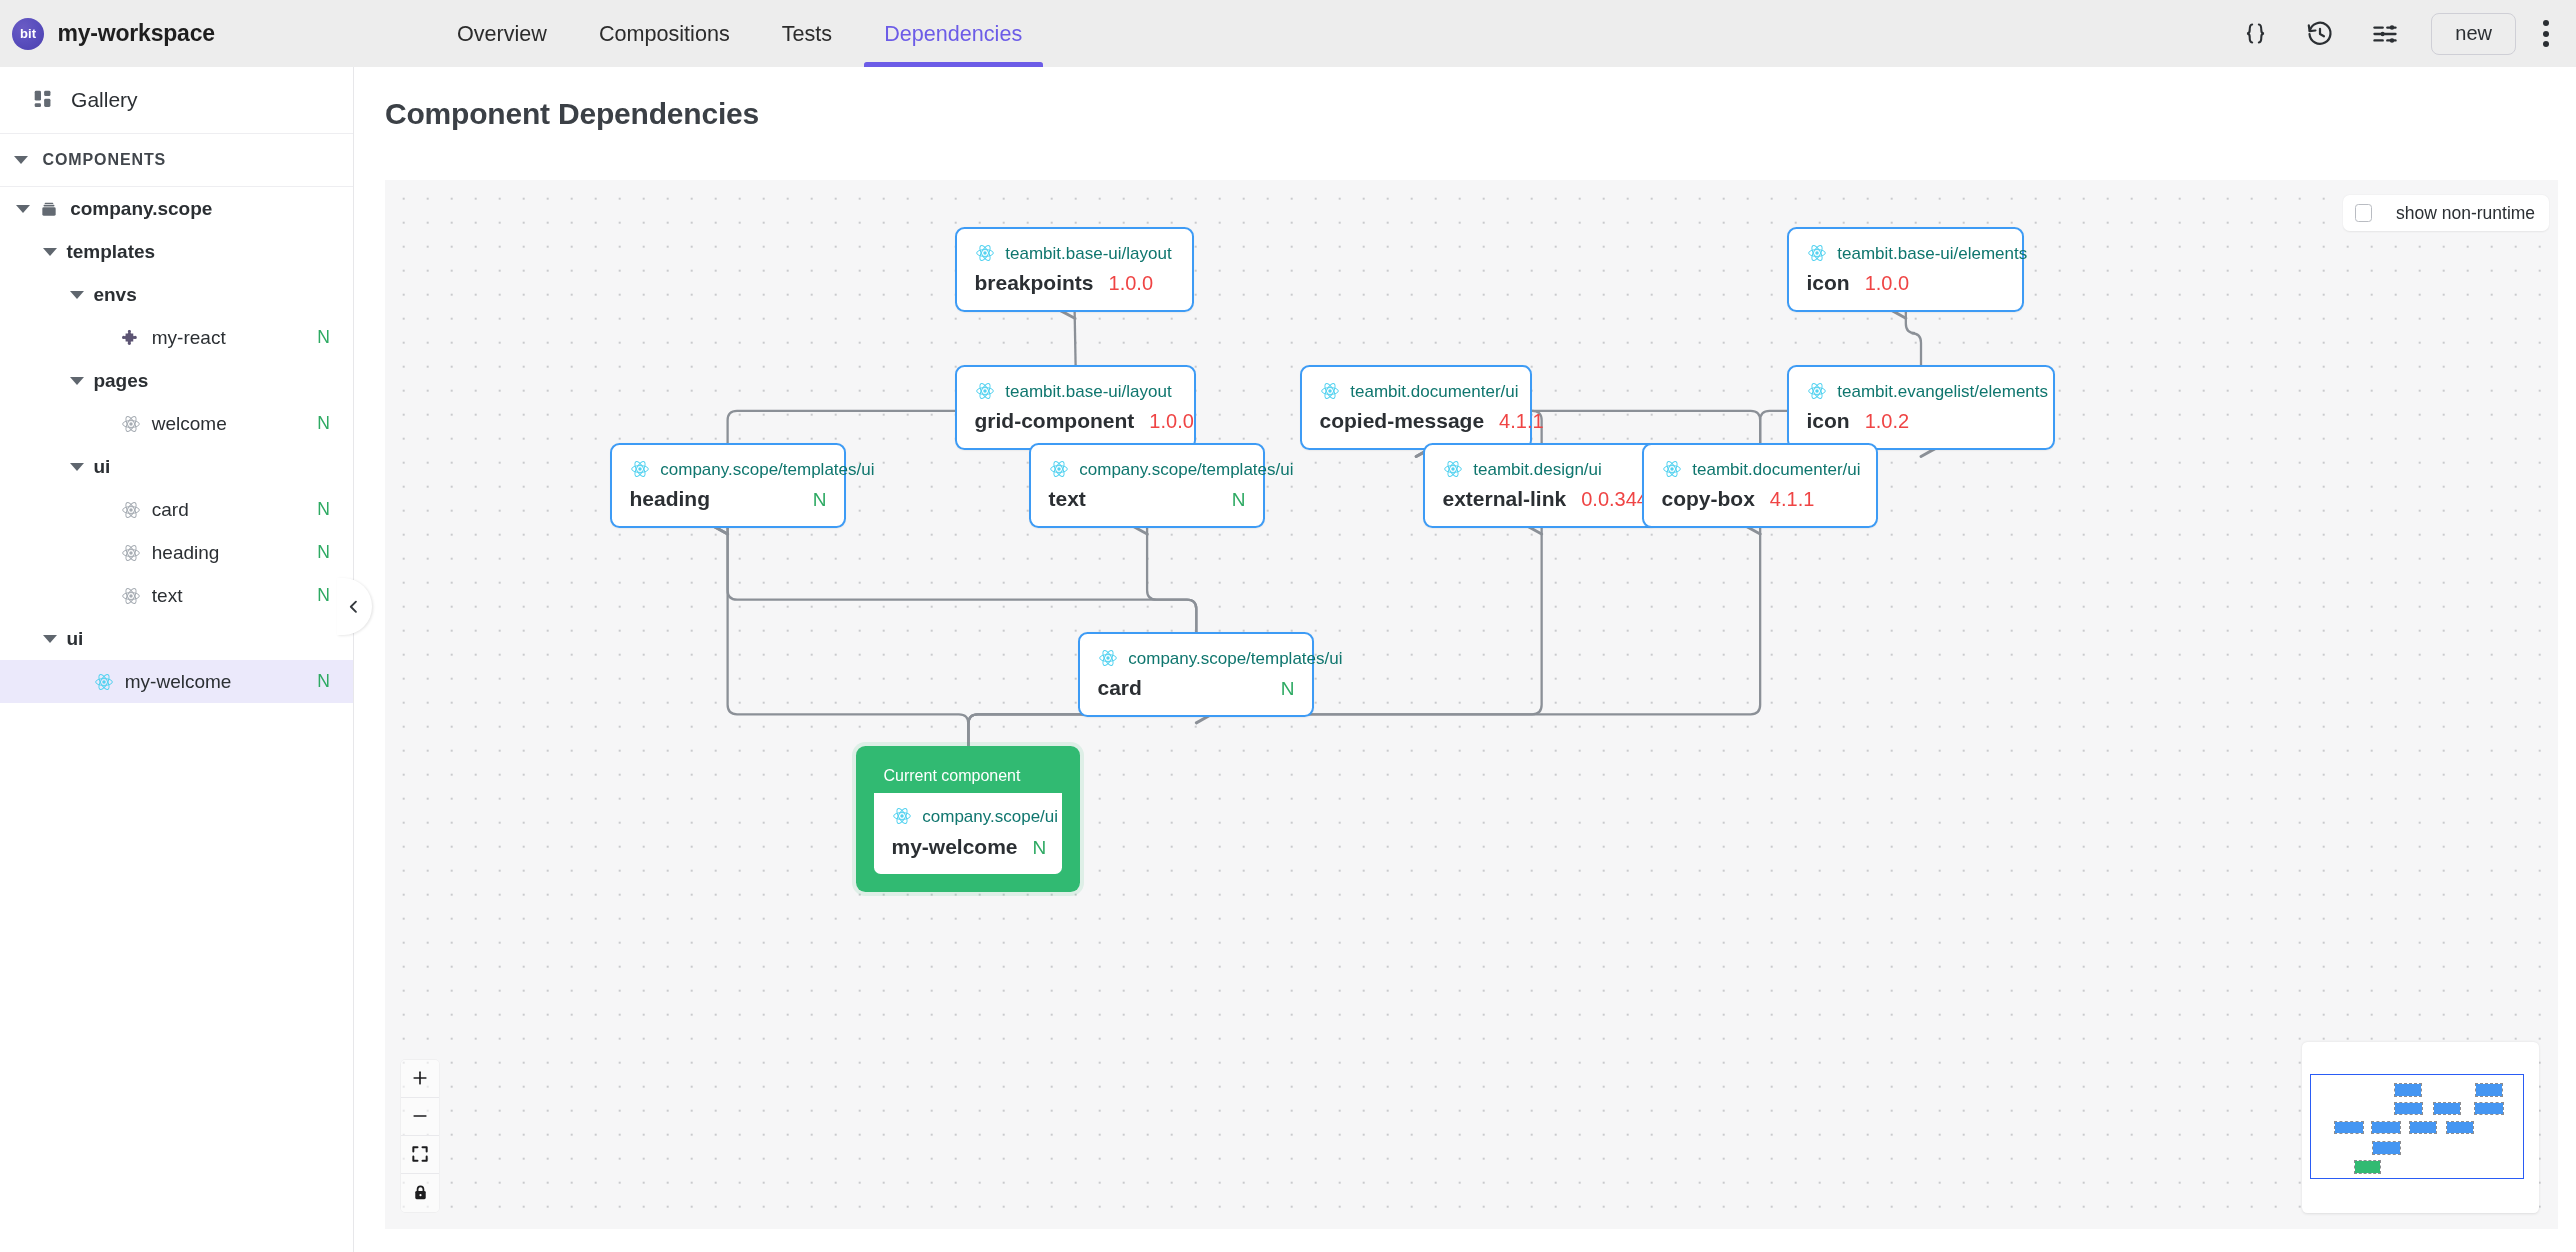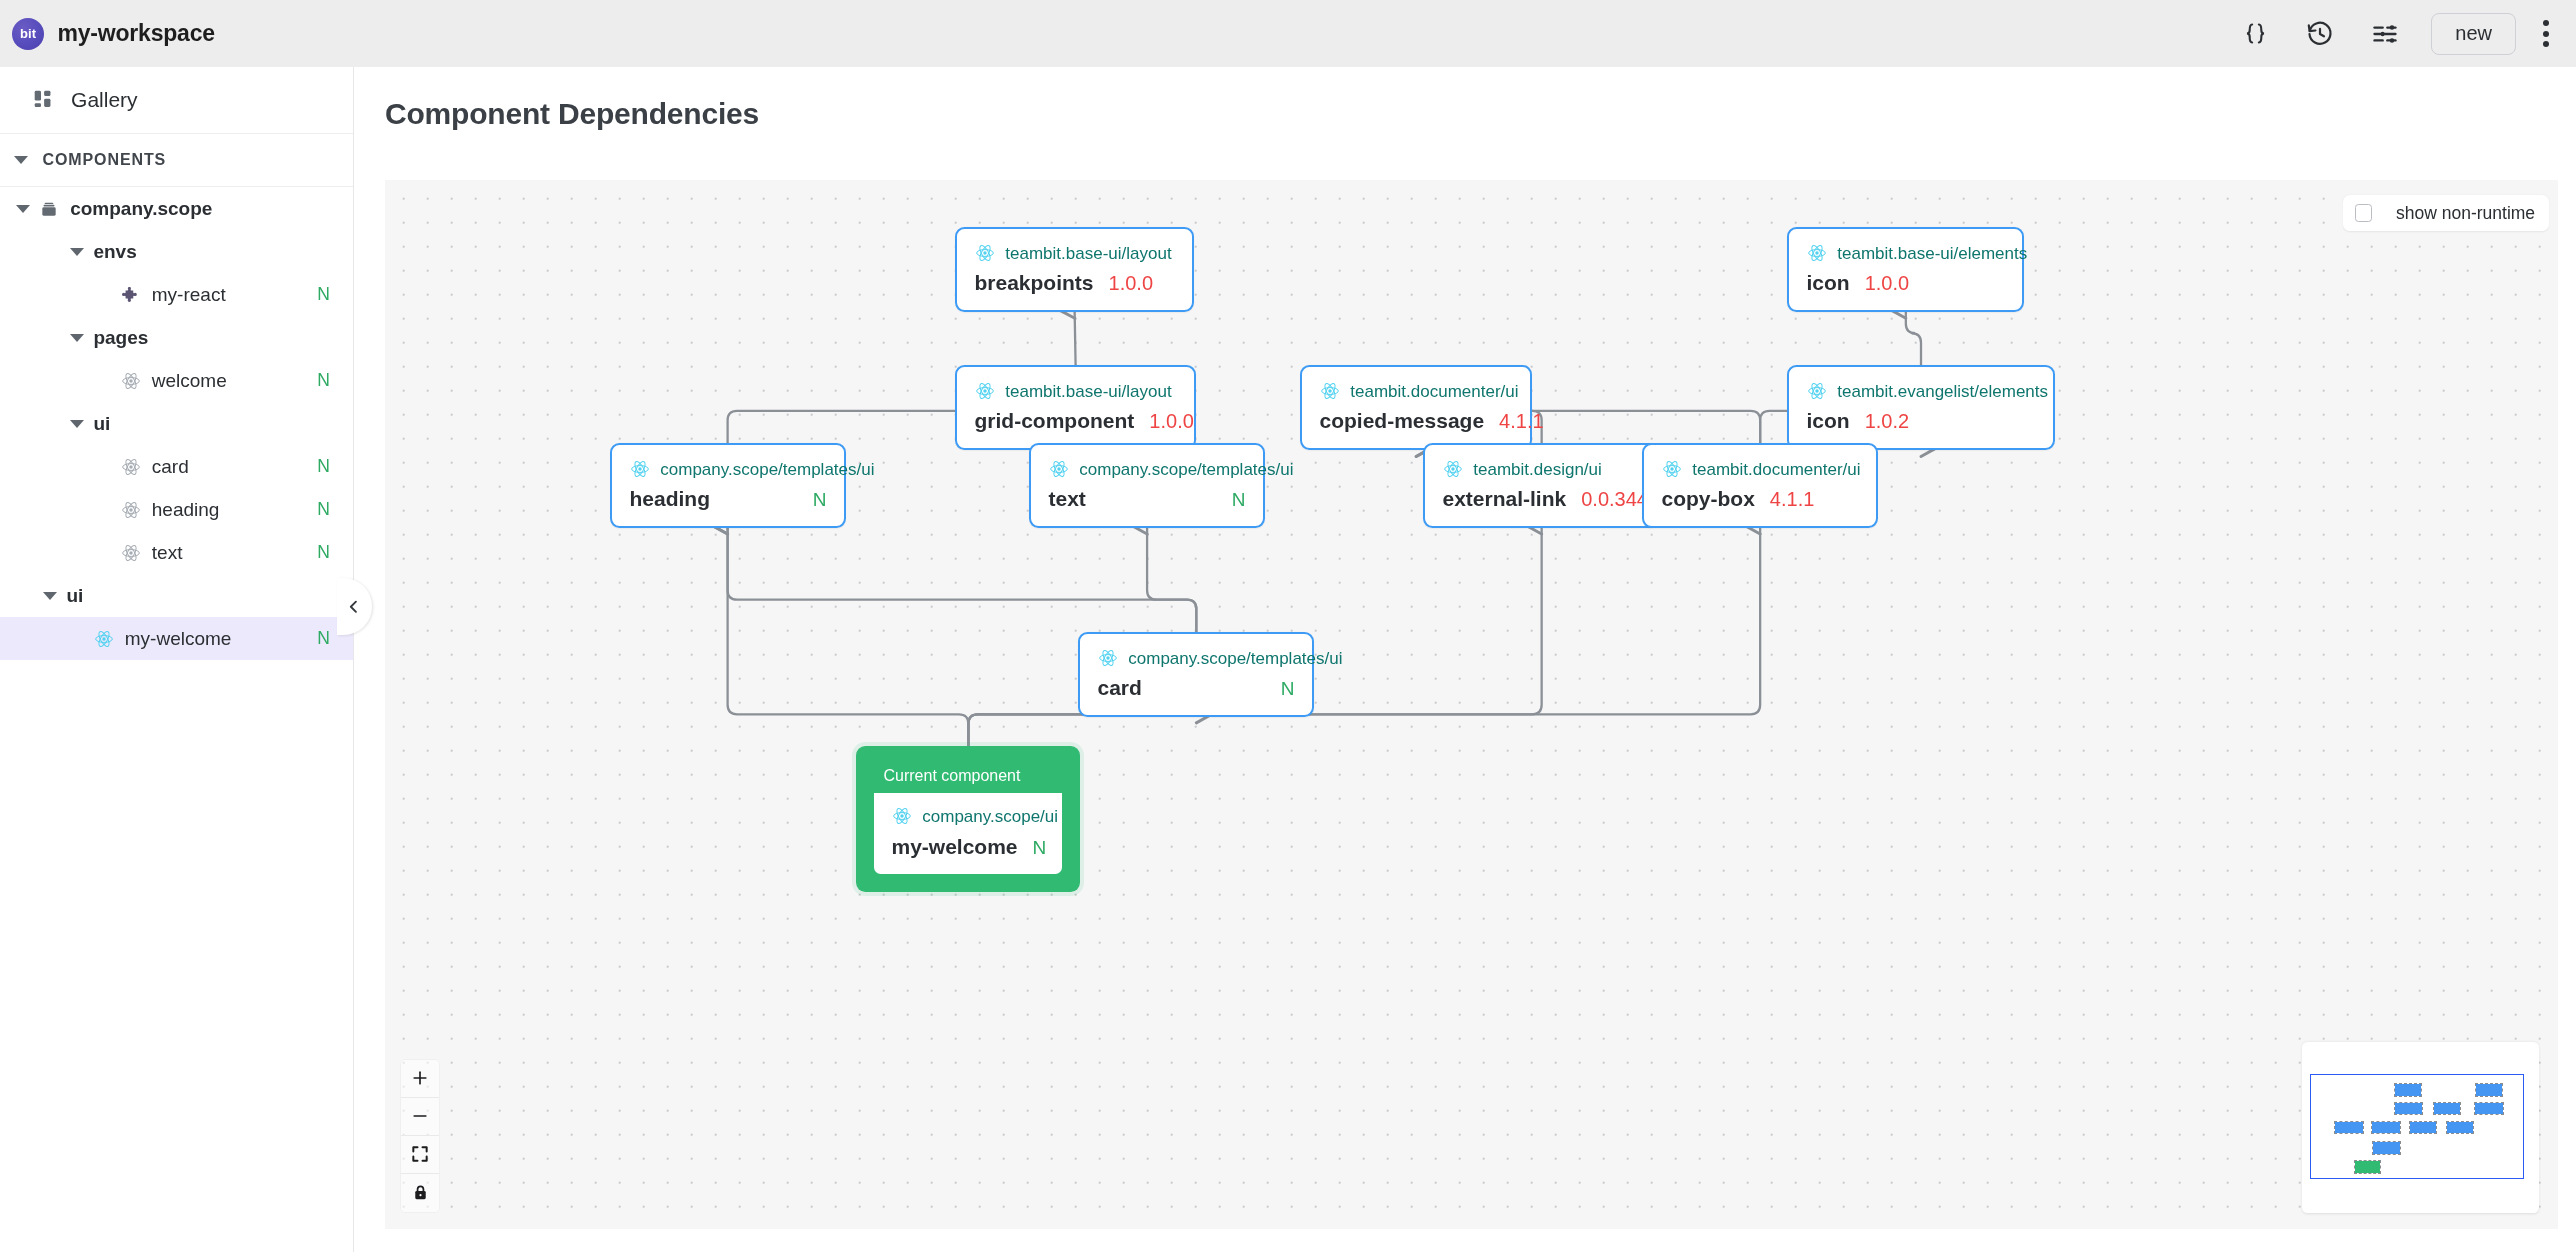--- a/index.html
+++ b/index.html
@@ -151,20 +151,34 @@
 <body>
 
 <div class="topbar">
   <div class="brand">
     <div class="bit-logo">
       <span>bit</span>
     </div>
     <div class="brand-name">my-workspace</div>
   </div>
 
+  <div class="tabs">
+    <div class="tab">
+        <span>Overview</span>
+      </div>
+    <div class="tab">
+        <span>Compositions</span>
+      </div>
+    <div class="tab">
+        <span>Tests</span>
+      </div>
+    <div class="tab active">
+        <span>Dependencies</span>
+      </div>
+  </div>
 
   <div class="top-right">
     <div class="icon-btn">
       <svg width="27" height="27" viewBox="0 0 24 24" fill="none" stroke="#2b2f33" stroke-width="1.9" stroke-linecap="round">
         <path d="M9 4c-2.2 0-2.2 3.4-2.2 5.3C6.8 11 5.6 12 4.4 12c1.2 0 2.4 1 2.4 2.7 0 1.9 0 5.3 2.2 5.3"></path>
         <path d="M15 4c2.2 0 2.2 3.4 2.2 5.3 0 1.7 1.2 2.7 2.4 2.7-1.2 0-2.4 1-2.4 2.7 0 1.9 0 5.3-2.2 5.3"></path>
       </svg>
     </div>
     <div class="icon-btn">
       <svg width="28" height="28" viewBox="0 0 24 24" fill="none" stroke="#2b2f33" stroke-width="1.9" stroke-linecap="round" stroke-linejoin="round">
@@ -219,20 +233,26 @@
         <span class="caret"></span>
         <span class="ind" style="width: 9.4px;"></span>
         <span style="display: flex; align-items: center; margin-right: 10.8px; flex: 0 0 auto;">
           <svg width="20" height="20" viewBox="0 0 24 24" fill="#636a72">
             <rect x="4" y="10" width="16" height="10" rx="1.6"></rect>
             <rect x="5.5" y="7" width="13" height="1.9" rx=".9"></rect>
             <rect x="6.8" y="4.4" width="10.4" height="1.7" rx=".85"></rect>
           </svg>
         </span>
         <span class="lbl dir">company.scope</span>
+      </div>
+      <div class="tree-row">
+        <span class="ind" style="width: 43px;"></span>
+        <span class="caret"></span>
+        <span class="ind" style="width: 9.4px;"></span>
+        <span class="lbl dir">templates</span>
       </div>
       <div class="tree-row">
         <span class="ind" style="width: 70px;"></span>
         <span class="caret"></span>
         <span class="ind" style="width: 9.4px;"></span>
         <span class="lbl dir">envs</span>
       </div>
       <div class="tree-row">
         <span class="ind" style="width: 97px;"></span>
         <span class="ind" style="width: 24px;"></span>

